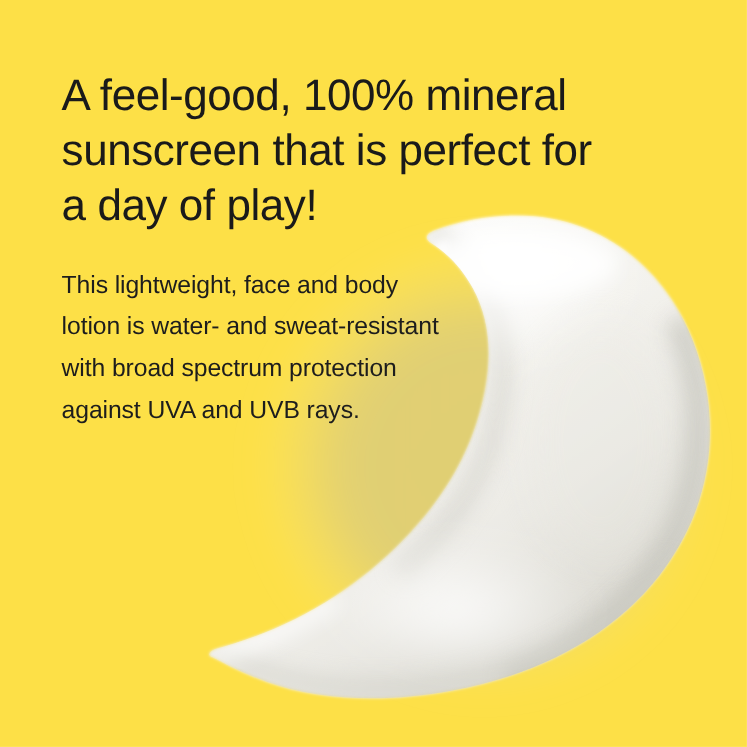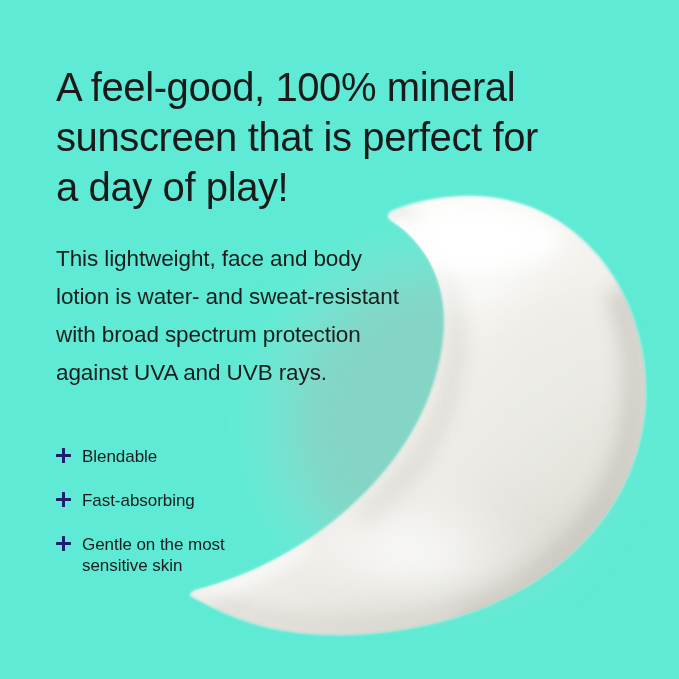--- a/index.html
+++ b/index.html
@@ -14,21 +14,21 @@
     font-family: "Liberation Sans", sans-serif;
     overflow: hidden;
     position: relative;
   }
 
   #panel {
     position: absolute;
     inset: 0;
     width: 679px;
     height: 679px;
-    background: #5eead4;
+    background: #fde047;
     overflow: hidden;
   }
 
   
   #swoosh-layer {
     position: absolute;
     left: 0;
     top: 0;
     width: 679px;
     height: 679px;
@@ -291,30 +291,15 @@
 
     <h1 class="headline">A feel-good, 100% mineral
 sunscreen that is perfect for
 a day of play!</h1>
 
     <p class="bodycopy">This lightweight, face and body
 lotion is water- and sweat-resistant
 with broad spectrum protection
 against UVA and UVB rays.</p>
 
-    <ul id="feature-list">
-      <li class="feature-item">
-        <span class="plus-icon"></span>
-        <span class="feature-label">Blendable</span>
-      </li>
-      <li class="feature-item">
-        <span class="plus-icon"></span>
-        <span class="feature-label">Fast-absorbing</span>
-      </li>
-      <li class="feature-item">
-        <span class="plus-icon"></span>
-        <span class="feature-label">Gentle on the most
-sensitive skin</span>
-      </li>
-    </ul>
 
   </div>
 </div>
 
 </body></html>

